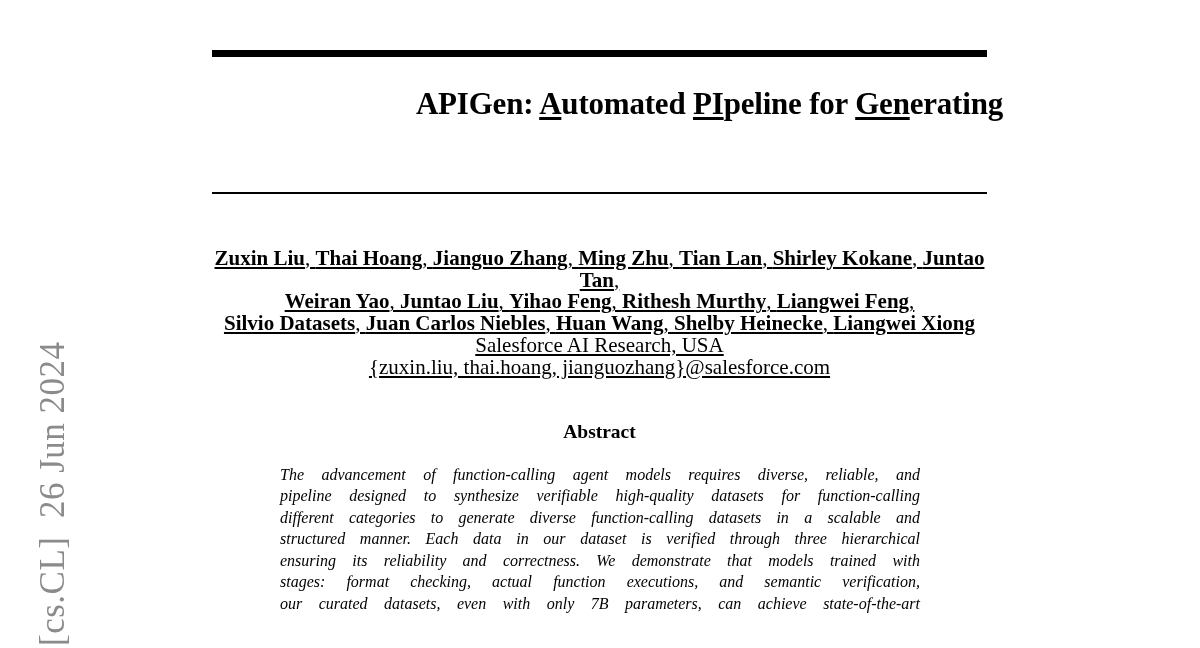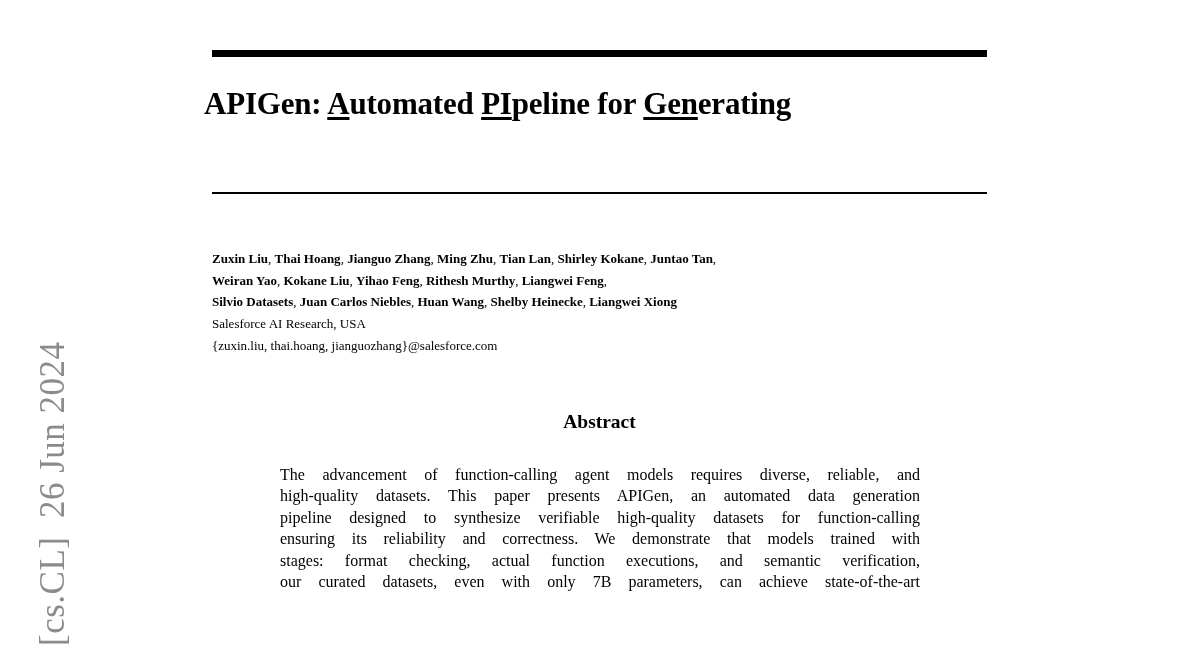--- a/index.html
+++ b/index.html
@@ -34,95 +34,98 @@
     background: #000000;
   }
   .rule-thin {
     position: absolute;
     left: 212px; top: 192px;
     width: 775px; height: 2px;
     background: #000000;
   }
   .title-block {
     position: absolute;
-    left: 204px; top: 85px;
+    left: 228px; top: 85px;
     width: 775px;
-    text-align: left;
+    text-align: right;
     font-weight: bold;
     font-size: 31px;
     line-height: 38px;
     letter-spacing: -0.2px;
   }
   .title-block .u {
     text-decoration: underline;
     text-decoration-thickness: 2.5px;
     text-underline-offset: 3px;
   }
   .authors-block {
     position: absolute;
     left: 212px; top: 248px;
     width: 775px;
-    text-align: left;
-    font-size: 13px;
+    text-align: center;
+    font-size: 21px;
     line-height: 21.7px;
+    text-decoration: underline;
   }
   .author-line b { font-weight: bold; }
   .affiliation-line, .email-line { font-weight: normal; }
   .abstract-heading {
     position: absolute;
-    left: 212px; top: 410px;
+    left: 212px; top: 420px;
     width: 775px;
     text-align: center;
     font-size: 19.5px;
     font-weight: bold;
     line-height: 24px;
   }
   .abstract-body {
     position: absolute;
     left: 280px; top: 464px;
     width: 640px;
     font-size: 16px;
     line-height: 21.45px;
   }
   .abs-line {
     text-align: justify;
     text-align-last: justify;
     white-space: nowrap;
     height: 21.45px;
+    font-style: italic;
   }
 </style>
 </head>
 <body>
 
 <div class="page">
 
   <div class="arxiv-stamp">[cs.CL]  26 Jun 2024</div>
 
   <div class="rule-thick"></div>
 
   <div class="title-block">
     <div id="title-line1"><span>APIGen: </span><span class="u">A</span><span>utomated </span><span class="u">PI</span><span>peline for </span><span class="u">Gen</span><span>erating</span></div>
   </div>
 
   <div class="rule-thin"></div>
 
   <div class="authors-block">
     <div id="author-lines">
         <div class="author-line"><b>Zuxin Liu</b>, <b>Thai Hoang</b>, <b>Jianguo Zhang</b>, <b>Ming Zhu</b>, <b>Tian Lan</b>, <b>Shirley Kokane</b>, <b>Juntao Tan</b>,</div>
-        <div class="author-line"><b>Weiran Yao</b>, <b>Kokane Liu</b>, <b>Yihao Feng</b>, <b>Rithesh Murthy</b>, <b>Liangwei Feng</b>,</div>
+        <div class="author-line"><b>Weiran Yao</b>, <b>Juntao Liu</b>, <b>Yihao Feng</b>, <b>Rithesh Murthy</b>, <b>Liangwei Feng</b>,</div>
         <div class="author-line"><b>Silvio Datasets</b>, <b>Juan Carlos Niebles</b>, <b>Huan Wang</b>, <b>Shelby Heinecke</b>, <b>Liangwei Xiong</b></div>
       </div>
     <div class="affiliation-line">Salesforce AI Research, USA</div>
     <div class="email-line">{zuxin.liu, thai.hoang, jianguozhang}@salesforce.com</div>
   </div>
 
   <div class="abstract-heading">Abstract</div>
 
   <div class="abstract-body" id="abstract-body">
       <div class="abs-line">The advancement of function-calling agent models requires diverse, reliable, and</div>
-      <div class="abs-line">high-quality datasets. This paper presents APIGen, an automated data generation</div>
       <div class="abs-line">pipeline designed to synthesize verifiable high-quality datasets for function-calling</div>
+      <div class="abs-line">different categories to generate diverse function-calling datasets in a scalable and</div>
+      <div class="abs-line">structured manner. Each data in our dataset is verified through three hierarchical</div>
       <div class="abs-line">ensuring its reliability and correctness. We demonstrate that models trained with</div>
       <div class="abs-line">stages: format checking, actual function executions, and semantic verification,</div>
       <div class="abs-line">our curated datasets, even with only 7B parameters, can achieve state-of-the-art</div>
     </div>
 
 </div>
 
 </body></html>

